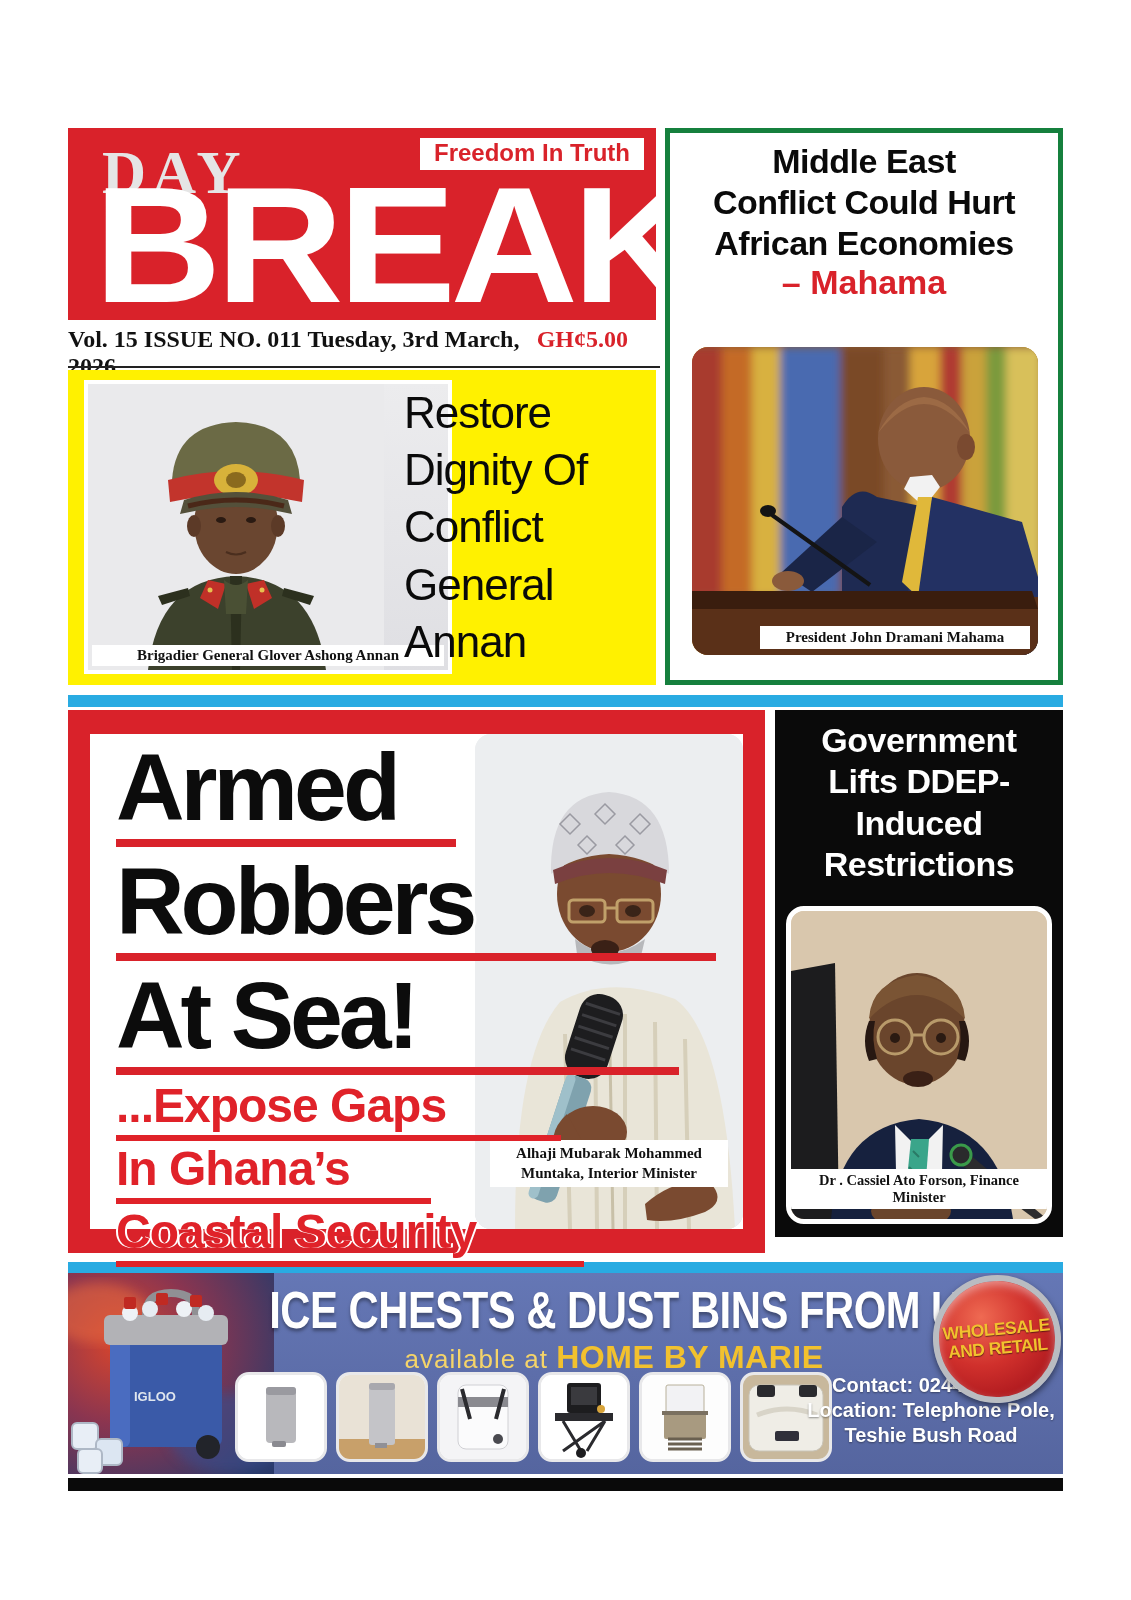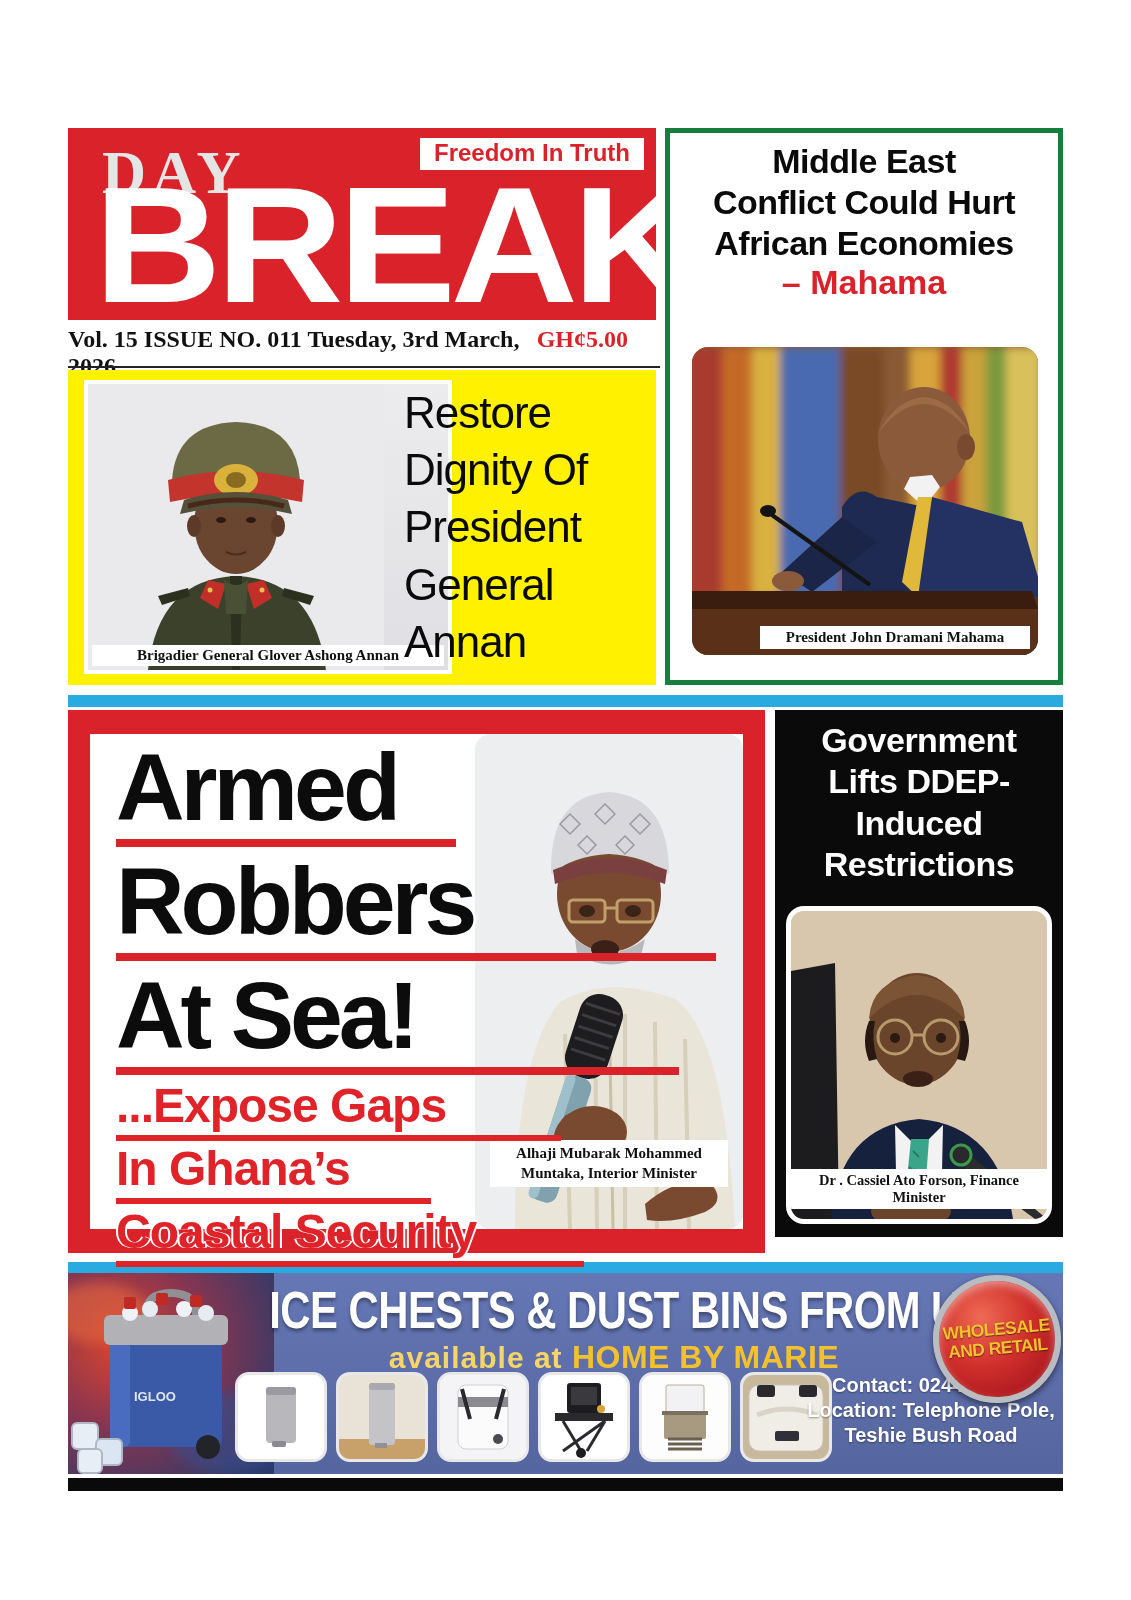--- a/index.html
+++ b/index.html
@@ -53,21 +53,21 @@
   
   .black-box { position:absolute; left:775px; top:710px; width:288px; height:527px; background:#0a0a0a; }
   .bb-headline { margin-top:10px; text-align:center; color:#fff; font-weight:900; font-size:34px; line-height:1.22; letter-spacing:-0.5px; }
   .bb-photo { position:absolute; left:11px; top:196px; width:266px; height:318px; border:5px solid #fff; border-radius:18px; overflow:hidden; background:linear-gradient(180deg,#dccbb2 0%,#cdbb9f 100%); }
   .bb-cap { left:0; right:0; bottom:10px; font-size:14.5px; padding:3px 0; }
 
   
   .ad { position:absolute; left:68px; top:1273px; width:995px; height:201px; background:linear-gradient(180deg,#6577b5 0%,#55659f 100%); overflow:hidden; }
   .ad-headline { position:absolute; left:208px; top:8px; width:676px; text-align:center; color:#fff; font-weight:900; font-size:41px; letter-spacing:-0.5px; white-space:nowrap; transform:scale(1.02,1.28); transform-origin:center top; text-shadow:0 2px 3px rgba(0,0,0,.35); }
   .ad-sub { position:absolute; left:208px; top:66px; width:676px; text-align:center; white-space:nowrap; }
-  .ad-sub-prefix { color:#f5d469; font-size:30px; font-weight:700; letter-spacing:1px; }
+  .ad-sub-prefix { color:#f5d469; font-size:26px; font-weight:400; letter-spacing:1px; }
   .ad-sub-brand { color:#f2c12e; font-size:32px; font-weight:900; letter-spacing:0.5px; }
   .ad-thumbs { position:absolute; left:167px; top:99px; display:flex; gap:9px; }
   .thumb { width:92px; height:90px; background:#fff; border-radius:14px; border:3px solid #e8e8ea; overflow:hidden; }
   .ad-contact { position:absolute; right:4px; top:100px; width:256px; text-align:center; color:#fff; font-weight:800; font-size:20px; line-height:1.25; text-shadow:0 1px 2px rgba(0,0,0,.4); }
   .ad-badge { position:absolute; right:2px; top:2px; width:128px; height:128px; border-radius:50%; background:radial-gradient(circle at 38% 30%, #ef6a52 0%, #d0302c 45%, #a8151c 85%); border:6px solid #b9bcc1; box-shadow:inset 0 4px 8px rgba(255,255,255,.45), 0 3px 6px rgba(0,0,0,.5); display:flex; flex-direction:column; justify-content:center; align-items:center; transform:rotate(-5deg); }
   .ad-badge span { color:#f2c12e; font-weight:900; font-size:17.5px; line-height:1.1; letter-spacing:-0.5px; text-shadow:0 1px 1px rgba(0,0,0,.5); }
   .ad-left-art { position:absolute; left:0; top:0; width:206px; height:201px; }
 </style>
 </head>
 <body>
@@ -157,21 +157,21 @@
           <ellipse cx="148" cy="96" rx="10" ry="8" fill="#8a6a1e"></ellipse>
           <path d="M96 116 Q 148 100 200 116 L 204 130 Q 148 116 92 130 Z" fill="#54503a"></path>
           <path d="M100 122 Q 148 110 196 122" stroke="#4a2818" stroke-width="5" fill="none"></path>
         </svg>
         <div class="photo-caption yb-cap">Brigadier General Glover Ashong Annan</div>
       </div>
     </div>
     <div class="yb-headline">
       <div>Restore</div>
       <div>Dignity Of</div>
-      <div>President</div>
+      <div>Conflict</div>
       <div>General</div>
       <div>Annan</div>
     </div>
   </div>
 
   <div class="cyan-bar bar1"></div>
 
   <div class="red-box">
     <div class="rb-panel">
       <div class="rb-photo">

